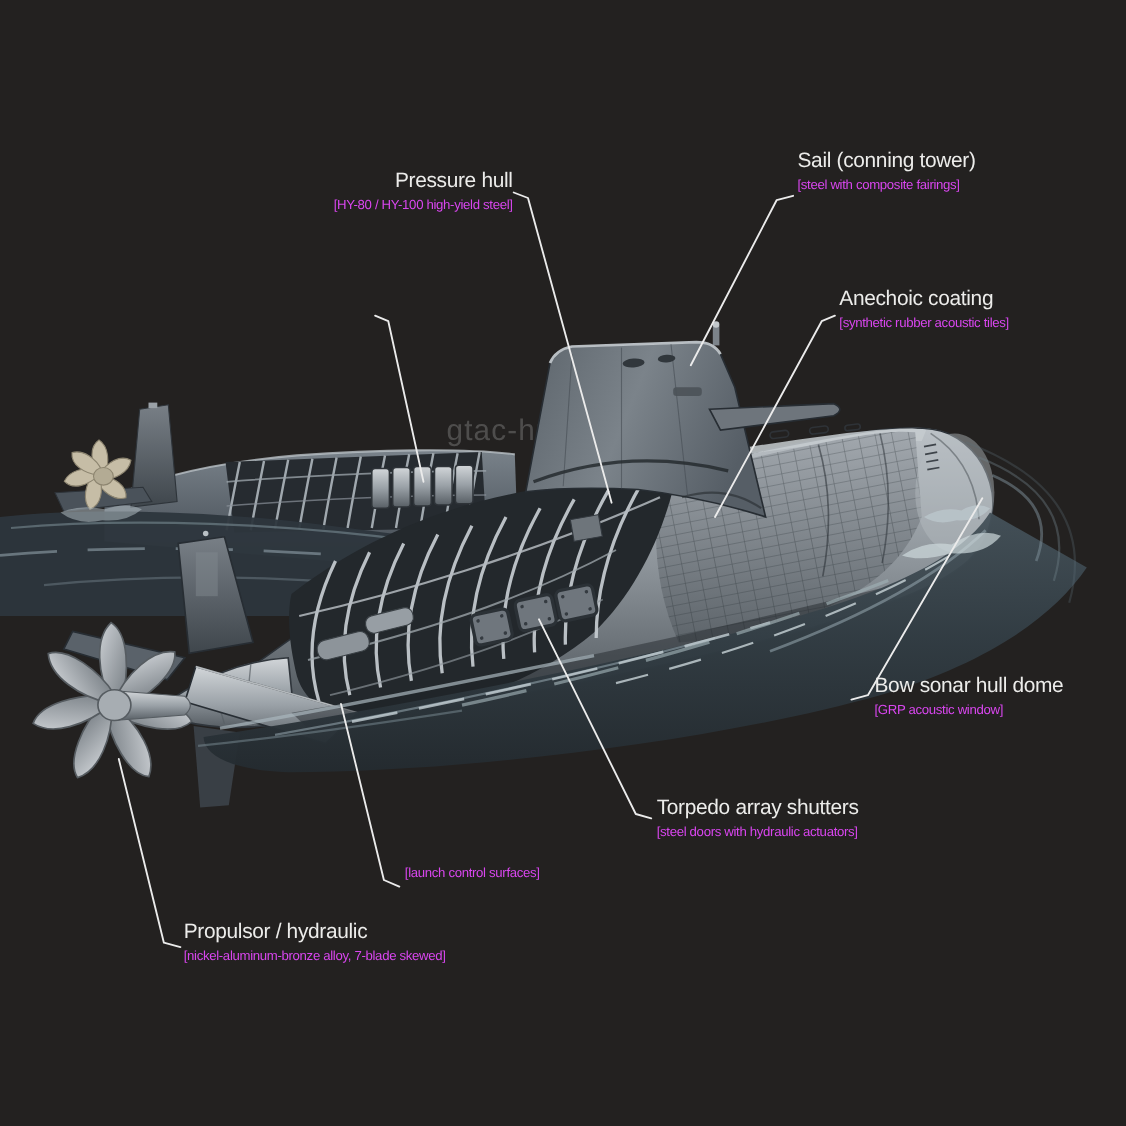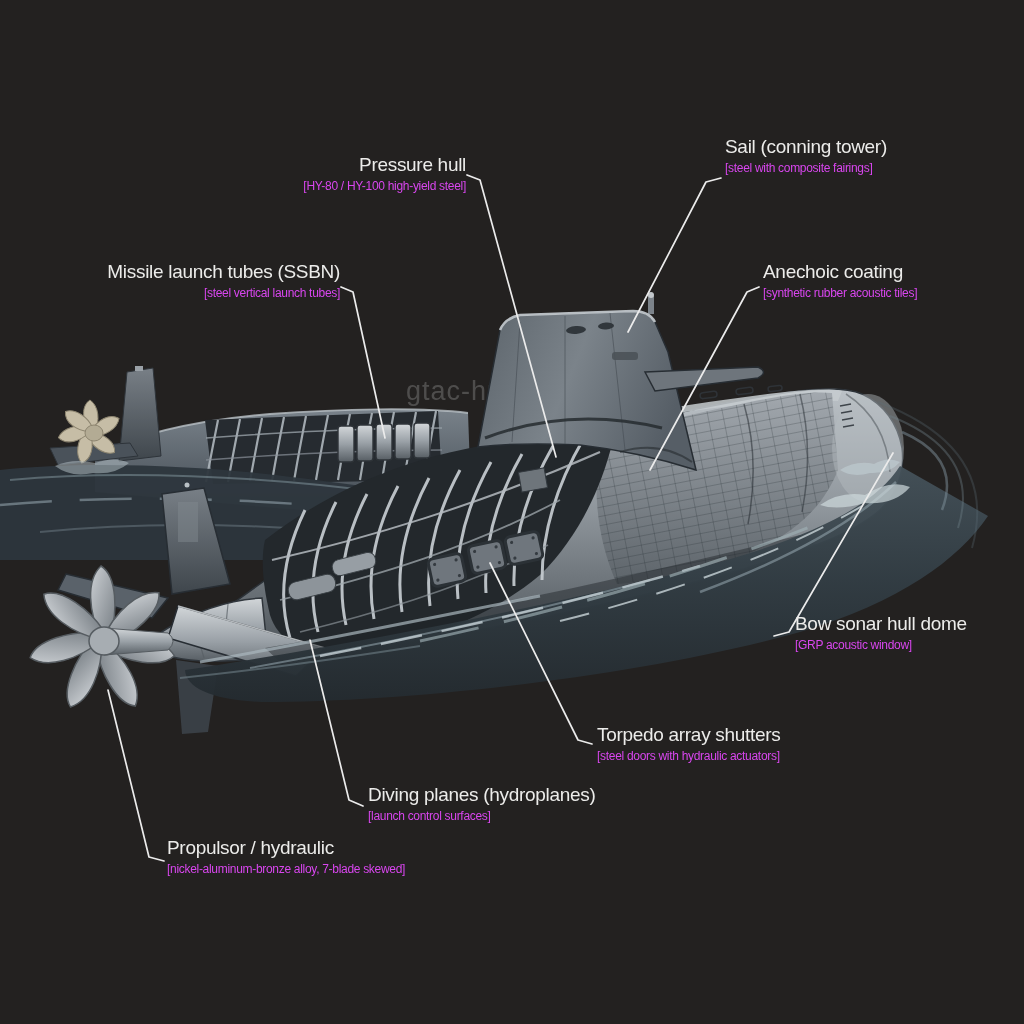--- a/index.html
+++ b/index.html
@@ -290,42 +290,37 @@
   <div class="label align-right" style="right:558px;top:153px">
     <div class="label-title">Pressure hull</div>
     <div class="label-detail">[HY-80 / HY-100 high-yield steel]</div>
   </div>
 
   <div class="label" style="left:725px;top:135px">
     <div class="label-title">Sail (conning tower)</div>
     <div class="label-detail">[steel with composite fairings]</div>
   </div>
 
-  <div class="label align-right" style="right:684px;top:260px">
-    <div class="label-title">Missile launch tubes (SSBN)</div>
-    <div class="label-detail">[steel vertical launch tubes]</div>
-  </div>
 
   <div class="label" style="left:763px;top:260px">
     <div class="label-title">Anechoic coating</div>
     <div class="label-detail">[synthetic rubber acoustic tiles]</div>
   </div>
 
   <div class="label" style="left:795px;top:612px">
     <div class="label-title">Bow sonar hull dome</div>
     <div class="label-detail">[GRP acoustic window]</div>
   </div>
 
   <div class="label" style="left:597px;top:723px">
     <div class="label-title">Torpedo array shutters</div>
     <div class="label-detail">[steel doors with hydraulic actuators]</div>
   </div>
 
   <div class="label" style="left:368px;top:783px">
-    <div class="label-title">Diving planes (hydroplanes)</div>
     <div class="label-detail">[launch control surfaces]</div>
   </div>
 
   <div class="label" style="left:167px;top:836px">
     <div class="label-title">Propulsor / hydraulic</div>
     <div class="label-detail">[nickel-aluminum-bronze alloy, 7-blade skewed]</div>
   </div>
 
 </div>
 </div>

